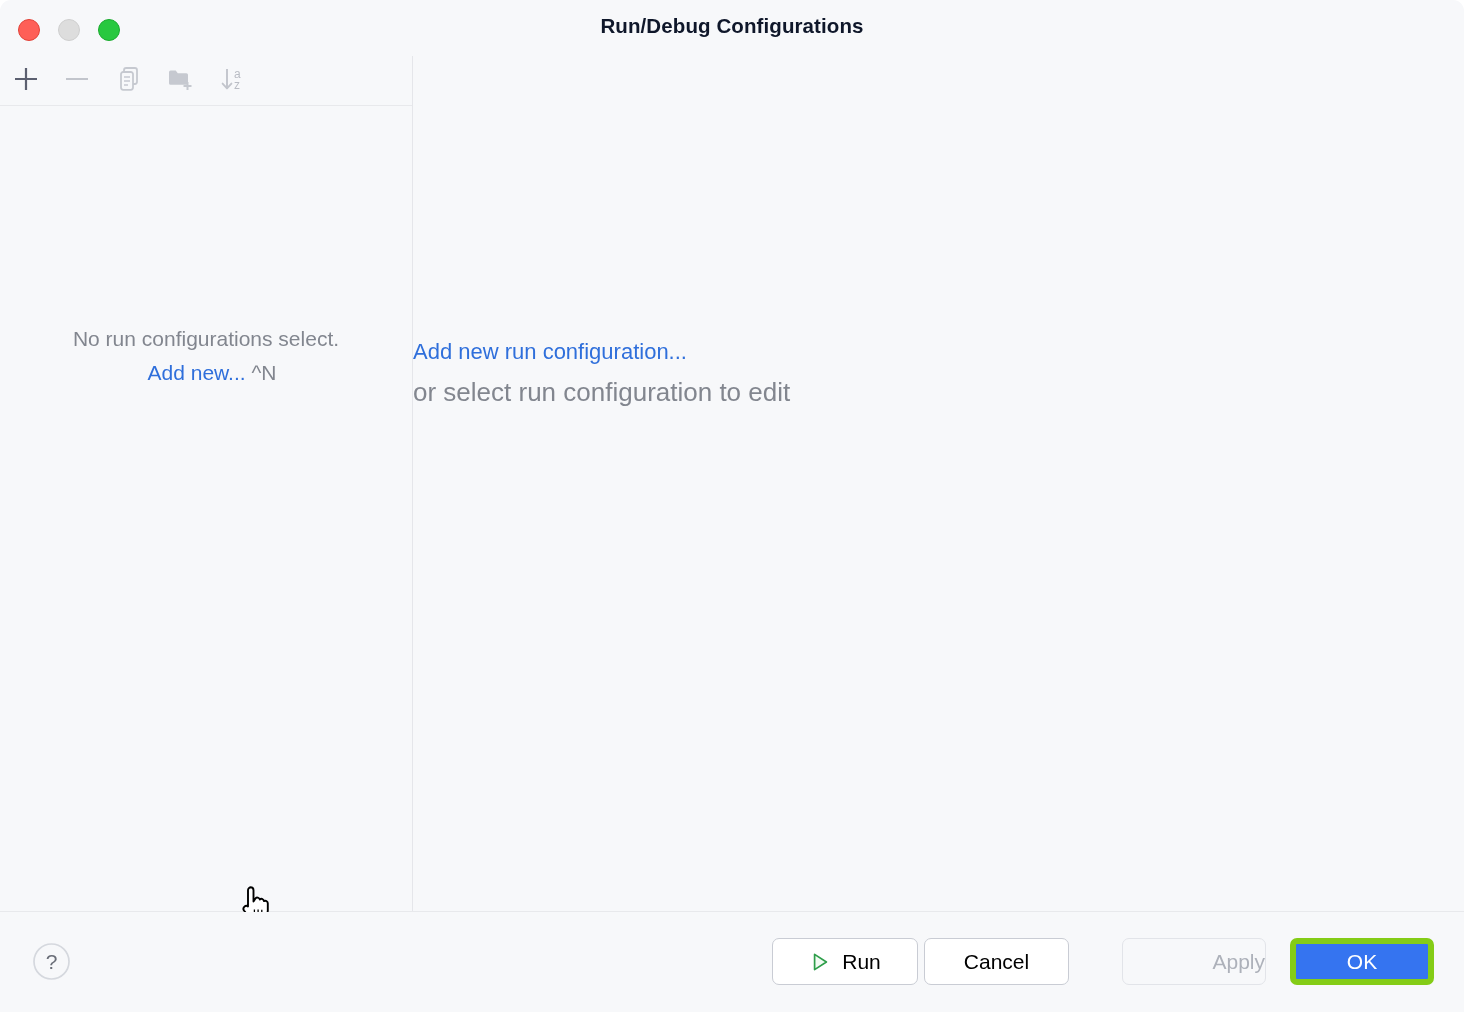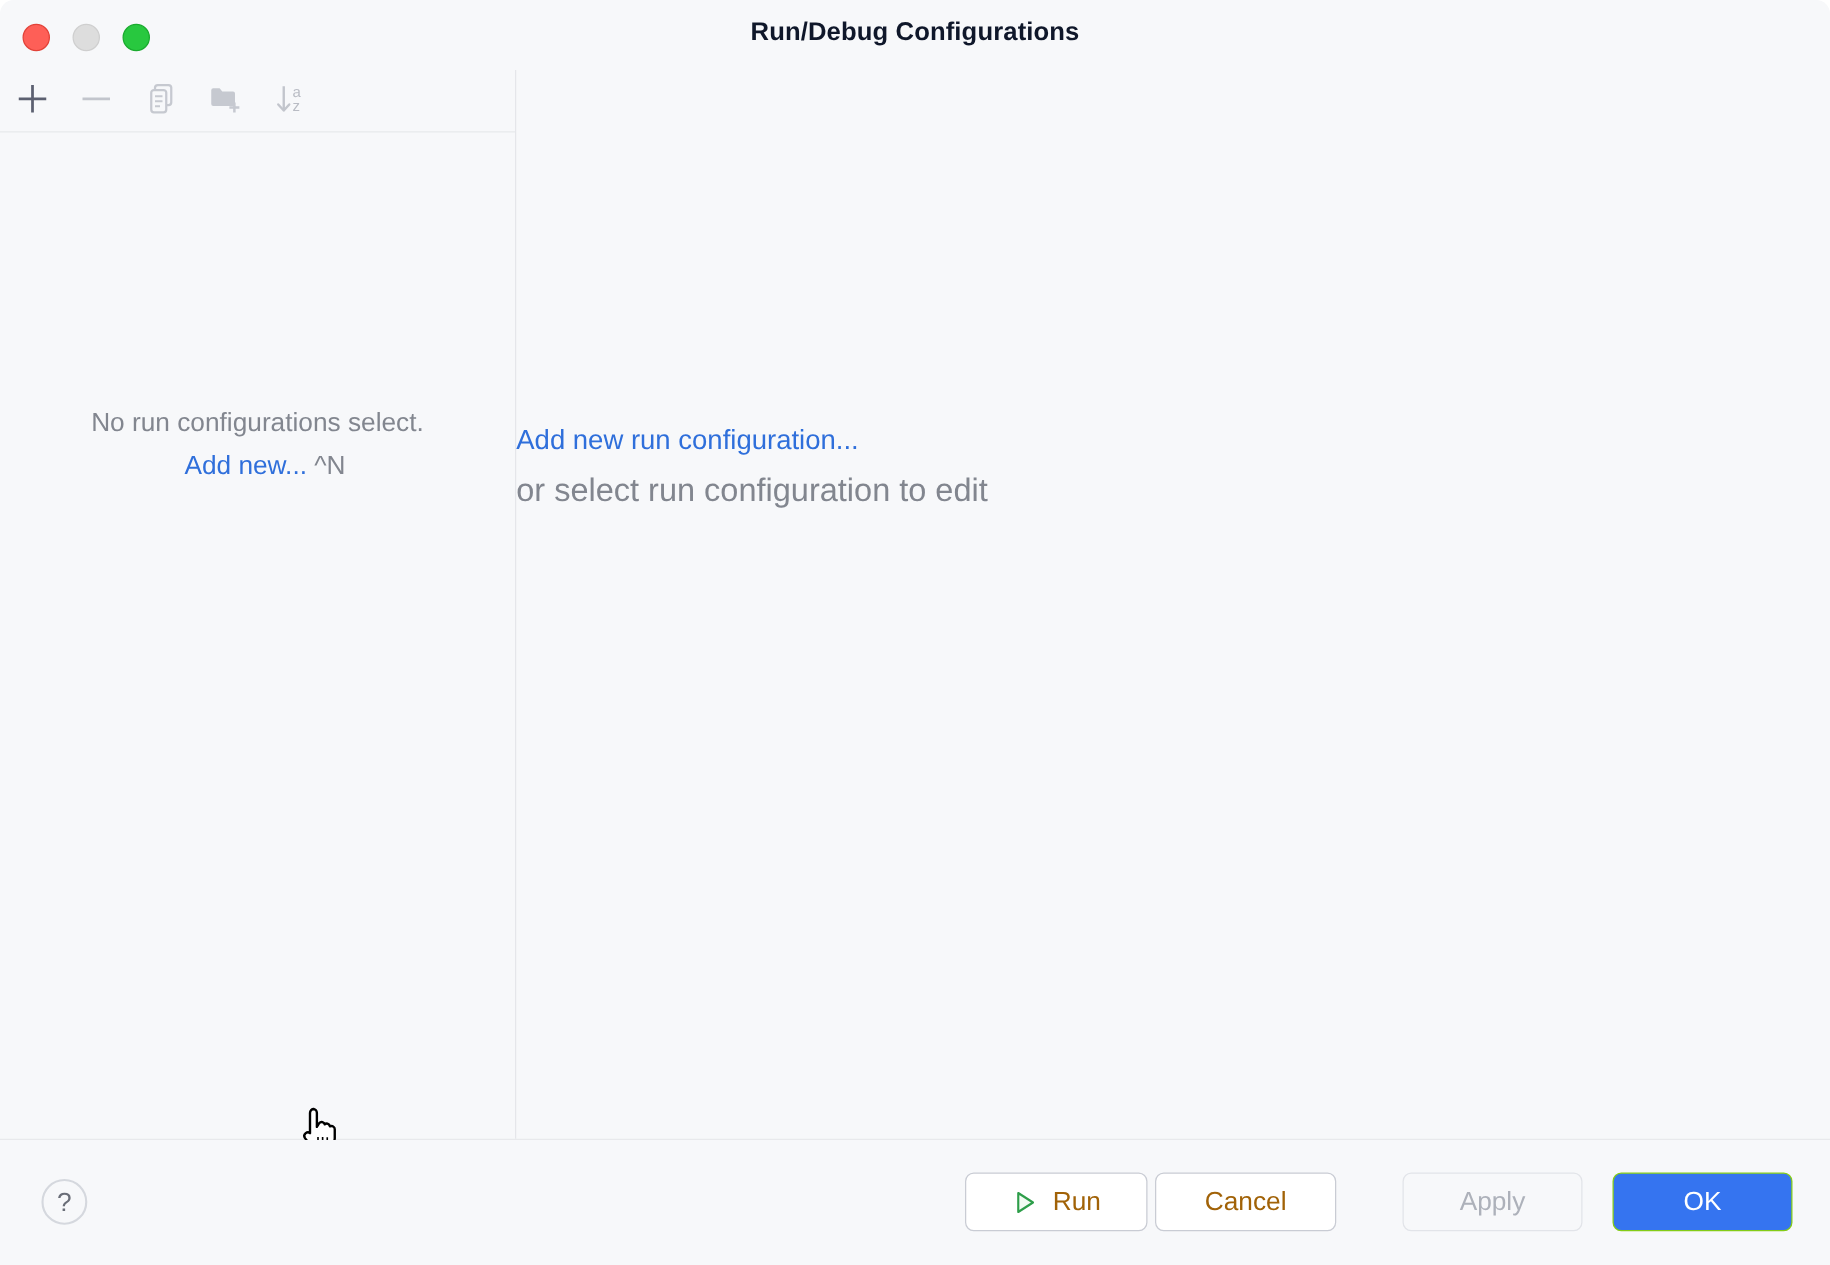--- a/index.html
+++ b/index.html
@@ -195,35 +195,35 @@
     display: flex;
     align-items: center;
     justify-content: center;
     font-size: 21px;
     cursor: default;
     user-select: none;
   }
   .btn.std {
     background: #ffffff;
     border: 1px solid #c9ccd4;
-    color: #a16207;
+    color: #000000;
   }
   .btn.disabled {
     background: transparent;
     border: 1px solid #e2e4e9;
     color: #adb1ba;
   }
   .btn.primary {
     background: #3574f0;
-    border: 1px solid #84cc16;
+    border: 6px solid #84cc16;
     color: #ffffff;
   }
   #btn-run    { left: 772px; width: 146px; }
   #btn-cancel { left: 924px; width: 145px; }
-  #btn-apply  { left: 1122px; width: 144px; }
+  #btn-apply  { left: 1122px; width: 144px; justify-content: flex-end; }
   #btn-ok     { left: 1290px; width: 144px; }
 
   #btn-run .play-icon { margin-right: 11px; display: flex; align-items: center; }
 </style>
 </head>
 <body>
 
 <div id="window">
 
   <div id="titlebar">

